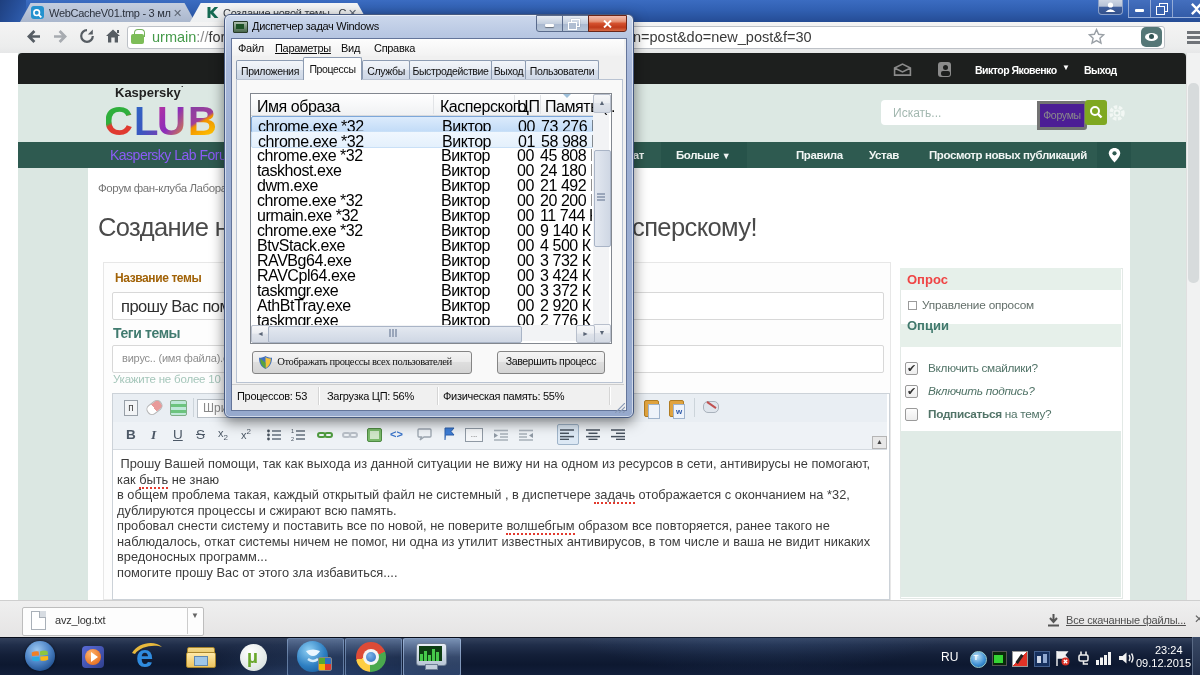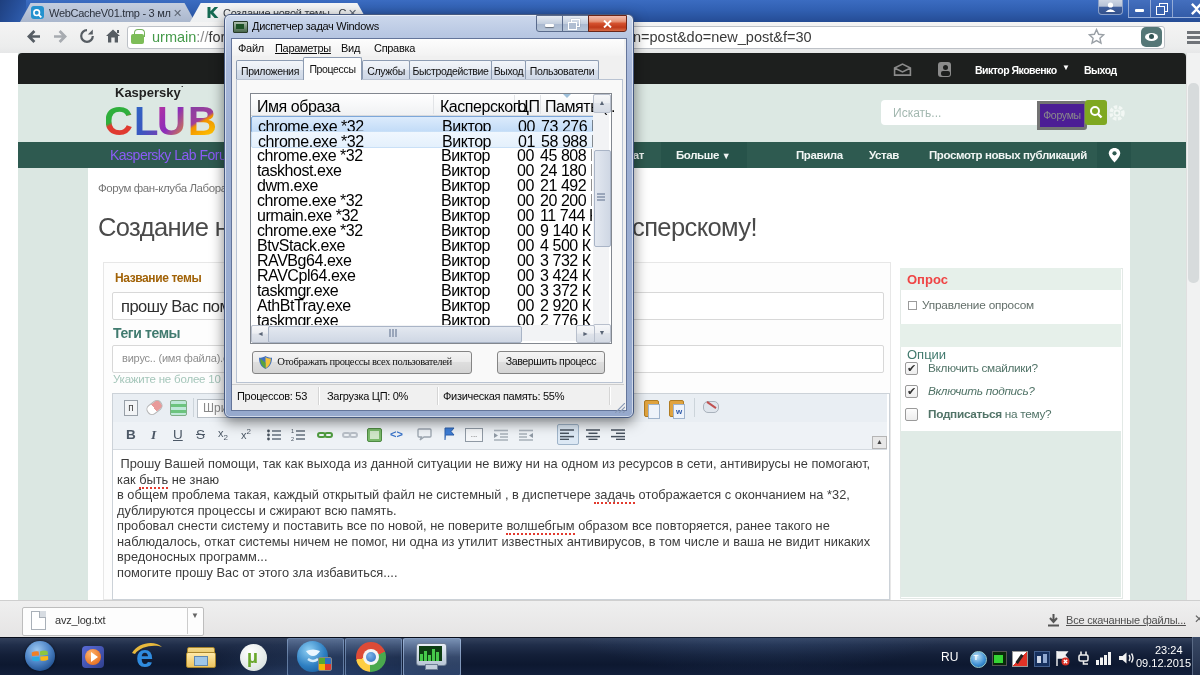--- a/index.html
+++ b/index.html
@@ -215,21 +215,21 @@
 <div class="abs" style="left:113px;top:394px;width:774px;height:28px;background:#e9eef3;"></div>
 <div class="abs" style="left:113px;top:422px;width:774px;height:27px;background:#eef2f6;border-bottom:1px solid #d4dae0;"></div>
 <div class="abs" id="edtext" style="left:117px;top:456px;width:765px;font-size:12.8px;line-height:15.5px;color:#3c3c3c;">&nbsp;Прошу Вашей помощи, так как выхода из данной ситуации не вижу ни на одном из ресурсов в сети, антивирусы не помогают,<br>как <span class="sq">быть</span> не знаю<br>в общем проблема такая, каждый открытый файл не системный , в диспетчере <span class="sq">задачь</span> отображается с окончанием на *32,<br>дублируются процессы и сжирают всю память.<br>пробовал снести систему и поставить все по новой, не поверите <span class="sq">волшебгым</span> образом все повторяется, ранее такого не<br>наблюдалось, откат системы ничем не помог, ни одна из утилит известных антивирусов, в том числе и ваша не видит никаких<br>вредоносных программ...<br>помогите прошу Вас от этого зла избавиться....</div>
 
 <div class="abs" style="left:900px;top:268px;width:221px;height:329px;background:#fff;border:1px solid #e3e9e6;"></div>
 <div class="abs" style="left:900px;top:268px;width:221px;height:22px;background:#e6f0ea;"></div>
 <span class="abs" style="left:907px;top:272px;font-size:13px;font-weight:bold;color:#ef4444;">Опрос</span>
 <div class="abs" style="left:908px;top:301px;width:7px;height:7px;border:1.5px solid #9b9b9b;"></div>
 <span class="abs" style="left:922px;top:298px;font-size:11.8px;letter-spacing:-0.2px;color:#636f6a;white-space:nowrap;">Управление опросом</span>
 <div class="abs" style="left:900px;top:324px;width:221px;height:23px;background:#e6f0ea;"></div>
-<span class="abs" style="left:907px;top:347px;font-size:13px;font-weight:normal;color:#41796d;">Опции</span>
+<span class="abs" style="left:907px;top:318px;font-size:13px;font-weight:bold;color:#41796d;">Опции</span>
 <div class="abs cb" style="left:905px;top:362px;">✔</div>
 <span class="abs cblbl" style="left:928px;top:361px;">Включить смайлики?</span>
 <div class="abs cb" style="left:905px;top:385px;">✔</div>
 <span class="abs cblbl" style="left:928px;top:384px;font-style:italic;">Включить подпись?</span>
 <div class="abs cb" style="left:905px;top:408px;"></div>
 <span class="abs cblbl" style="left:928px;top:407px;"><b>Подписаться</b> на тему?</span>
 <div class="abs" style="left:901px;top:431px;width:220px;height:166px;background:#e0ebe6;"></div>
 <style>
  .sq{border-bottom:2px dotted #e23a2e;}
  .cb{width:11px;height:11px;border:1px solid #9a9a9a;background:linear-gradient(180deg,#fdfdfd,#ededed);
@@ -630,21 +630,21 @@
       <path d="M6.5 1 L6.5 12.5 C10 10.8 11.8 7 11.9 2.6 C9.8 2.5 7.8 2 6.5 1 Z" fill="#f2c23a"></path>
       <path d="M1.1 2.6 C1.2 7 3 10.8 6.5 12.5 L6.5 6.8 Z" fill="#5aa33c"></path>
     </svg><span style="margin-left:5px;font-family:Liberation Serif, serif;">Отображать процессы всех пользователей</span></div>
 <div class="abs tm tmbtn" style="left:497px;width:106px;z-index:63;">Завершить процесс</div>
 
 <div class="abs tm" style="left:232px;top:384px;width:392px;height:24px;background:#f0f0f0;border-top:1px solid #cdcdcd;z-index:61;"></div>
 <div class="abs tm" style="left:318px;top:387px;width:1px;height:18px;background:#d5d5d5;box-shadow:1px 0 0 #fff;z-index:62;"></div>
 <div class="abs tm" style="left:437px;top:387px;width:1px;height:18px;background:#d5d5d5;box-shadow:1px 0 0 #fff;z-index:62;"></div>
 <div class="abs tm" style="left:609px;top:387px;width:1px;height:18px;background:#d5d5d5;box-shadow:1px 0 0 #fff;z-index:62;"></div>
 <span class="abs tm tmtxt" style="left:237px;top:390px;z-index:63;">Процессов: 53</span>
-<span class="abs tm tmtxt" style="left:327px;top:390px;z-index:63;">Загрузка ЦП: 0%</span>
+<span class="abs tm tmtxt" style="left:327px;top:390px;z-index:63;">Загрузка ЦП: 56%</span>
 <span class="abs tm tmtxt" style="left:443px;top:390px;z-index:63;">Физическая память: 55%</span>
 <svg class="abs tm" style="left:615px;top:403px;z-index:62;" width="10" height="10" viewBox="0 0 10 10">
     <g stroke="#8a9ab5" stroke-width="1.2">
       <line x1="0" y1="10" x2="10" y2="0"></line>
       <line x1="4" y1="10" x2="10" y2="4"></line>
       <line x1="8" y1="10" x2="10" y2="8"></line>
     </g>
   </svg>
 
 </body></html>

